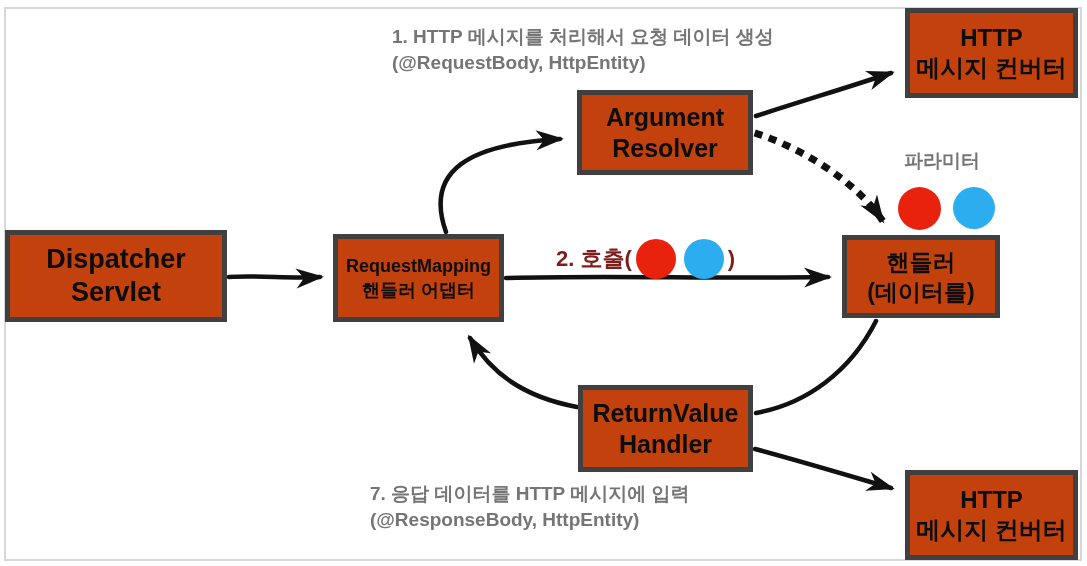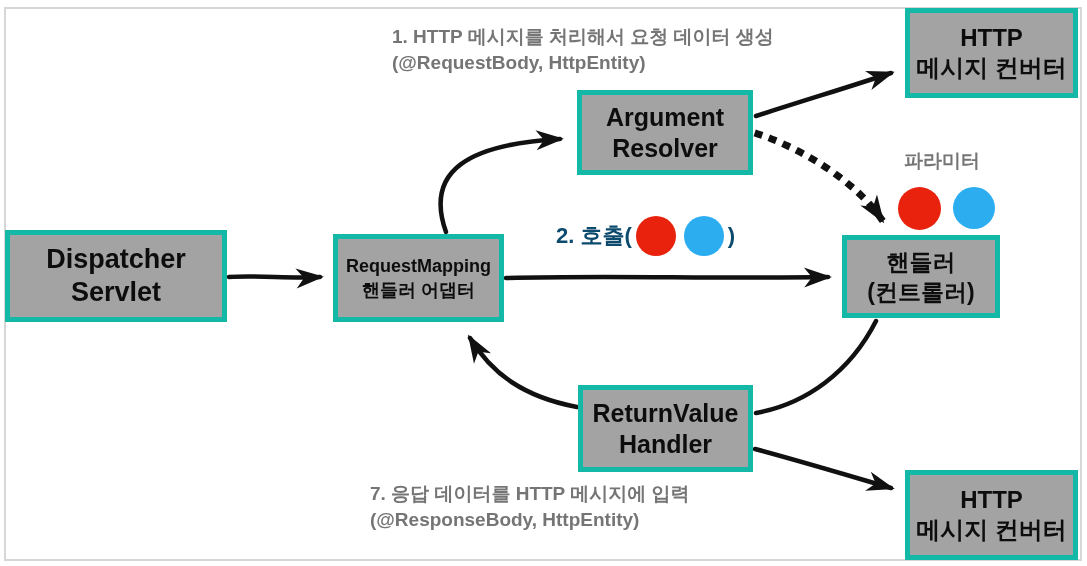--- a/index.html
+++ b/index.html
@@ -8,41 +8,41 @@
     font-family:"Liberation Sans","DejaVu Sans",sans-serif;
   }
   .frame{
     position:absolute;left:4px;top:7px;right:5px;bottom:5px;
     border:2px solid #d7d7d7;pointer-events:none;
   }
   .arrow-layer{position:absolute;left:0;top:0;width:1087px;height:566px;}
   .arrow{fill:none;stroke:#111111;stroke-width:4.5;stroke-linecap:round;}
   .arrow-dashed{fill:none;stroke:#111111;stroke-width:7;stroke-linecap:square;stroke-dasharray:1 14;}
   .box{
-    position:absolute;background:#a3a3a3;border:5px solid #14b8a6;
+    position:absolute;background:#c2410c;border:5px solid #404040;
     display:flex;flex-direction:column;align-items:center;justify-content:center;
     text-align:center;color:#0d0d0d;font-weight:bold;box-sizing:border-box;
   }
   .box span{display:block;}
   .box-dispatcher{left:5px;top:230px;width:222px;height:92px;font-size:27px;line-height:33px;}
   .box-adapter{left:333px;top:234px;width:171px;height:88px;font-size:18px;line-height:24px;}
   .box-argresolver{left:577px;top:90px;width:176px;height:85px;font-size:25px;line-height:31px;}
   .box-handler{left:842px;top:235px;width:158px;height:83px;font-size:23px;line-height:30px;text-align:right;}
   .box-returnvalue{left:578px;top:385px;width:175px;height:87px;font-size:25px;line-height:31px;}
   .box-http-top{left:905px;top:8px;width:173px;height:90px;font-size:24px;line-height:30px;}
   .box-http-bottom{left:905px;top:470px;width:173px;height:90px;font-size:24px;line-height:30px;}
   .note{
     position:absolute;text-align:left;color:#757575;font-weight:bold;
     font-size:19px;line-height:26px;
   }
   .note-step1{left:392px;top:24px;width:530px;}
   .note-step3{left:370px;top:481px;width:500px;}
   .call-label{
-    position:absolute;left:556px;top:215px;height:42px;
-    display:flex;align-items:center;color:#0c4a6e;font-weight:bold;font-size:22px;
+    position:absolute;left:556px;top:238px;height:42px;
+    display:flex;align-items:center;color:#7f1d1d;font-weight:bold;font-size:22px;
   }
   .call-label .txt{white-space:pre;}
   .dot{display:block;}
   .call-label .dot{margin:0 4px;}
   .param-label{
     position:absolute;left:880px;top:148px;width:124px;text-align:center;
     color:#757575;font-weight:bold;font-size:19px;
   }
   .param-dot{position:absolute;}
   .param-dot-red{left:898px;top:187px;}
@@ -81,21 +81,21 @@
     <span>핸들러 어댑터</span>
   </div>
 
   <div class="box box-argresolver">
     <span>Argument</span>
     <span>Resolver</span>
   </div>
 
   <div class="box box-handler">
     <span>핸들러</span>
-    <span>(컨트롤러)</span>
+    <span>(데이터를)</span>
   </div>
 
   <div class="box box-returnvalue">
     <span>ReturnValue</span>
     <span>Handler</span>
   </div>
 
   <div class="box box-http-top">
     <span>HTTP</span>
     <span>메시지 컨버터</span>

